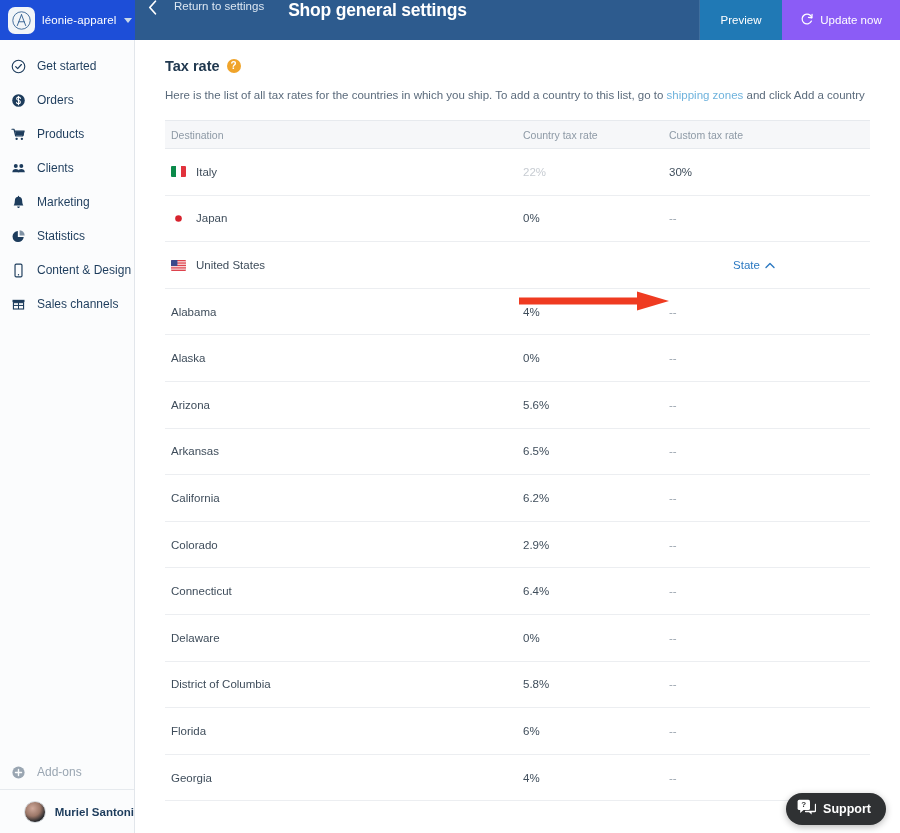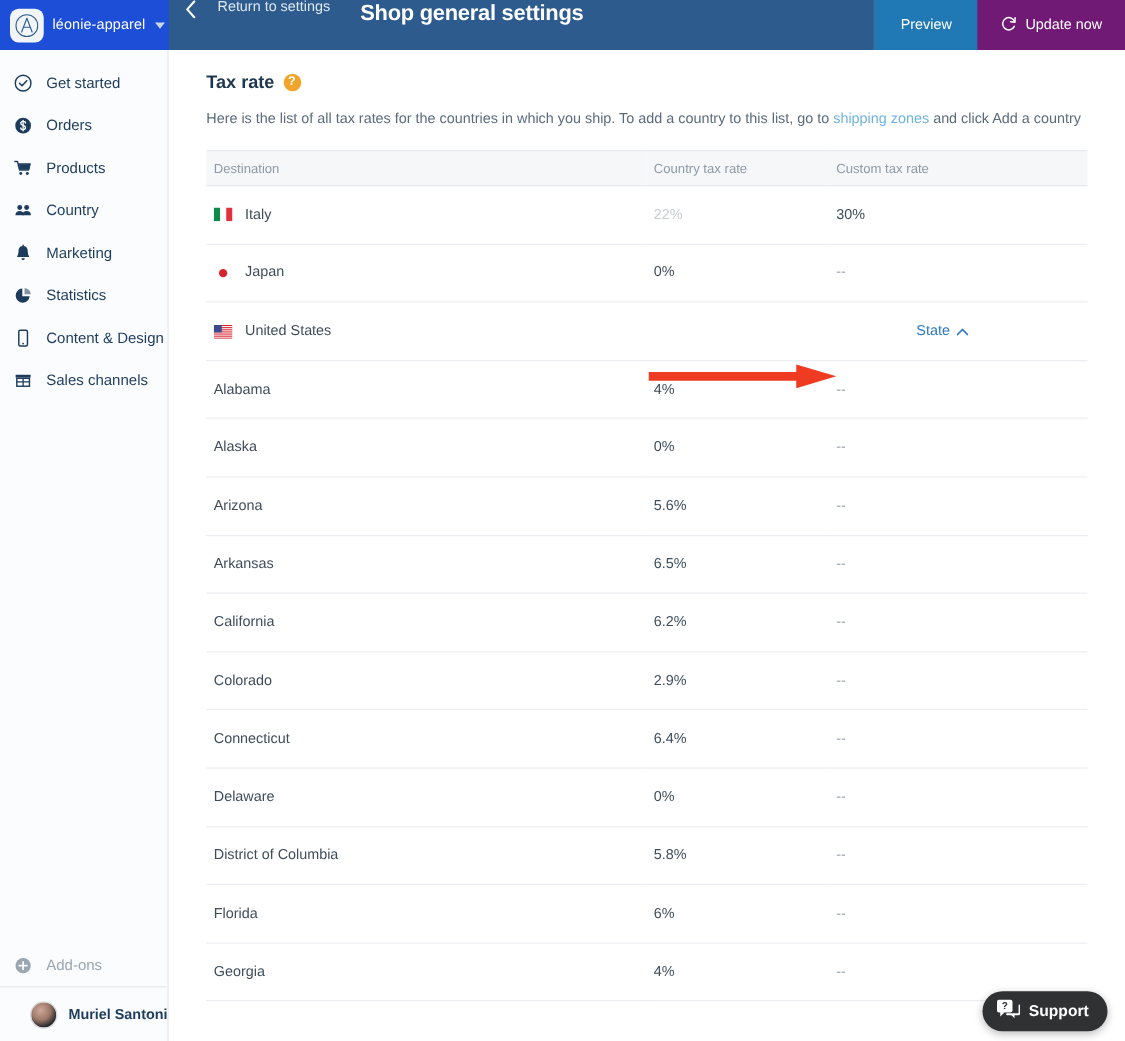--- a/index.html
+++ b/index.html
@@ -44,21 +44,21 @@
   .page-title-top {
     color: #ffffff; font-size: 17.5px; font-weight: bold; letter-spacing: -.2px;
     margin-left: 5px; white-space: nowrap;
   }
   .preview-btn {
     width: 83px; background: #2079b5; color: #ffffff; font-size: 11.5px;
     display: flex; align-items: center; justify-content: center;
     border-left: 1px solid #3f6f9f;
   }
   .update-btn {
-    width: 118px; background: #701a75; color: #ffffff; font-size: 11.5px;
+    width: 118px; background: #8b5cf6; color: #ffffff; font-size: 11.5px;
     display: flex; align-items: center; justify-content: center; gap: 6px;
   }
 
   
   .sidebar {
     position: absolute; top: 40px; left: 0; width: 135px; height: 793px;
     background: #fbfcfd; border-right: 1px solid #e2e6eb;
   }
   .nav-list { padding-top: 9px; }
   .nav-item {
@@ -228,21 +228,21 @@
 
       <div class="nav-item">
         <span class="nav-ico">
           <svg width="15" height="15" viewBox="0 0 16 16">
             <circle cx="5.1" cy="5.3" r="2.1" fill="#1d3c5c"></circle>
             <circle cx="11" cy="5.3" r="2.1" fill="#1d3c5c"></circle>
             <path d="M1.4 12 C1.4 9.5 3.1 8.4 5.1 8.4 C7.1 8.4 8.8 9.5 8.8 12 Z" fill="#1d3c5c"></path>
             <path d="M7.3 12 C7.3 9.5 9 8.4 11 8.4 C13 8.4 14.7 9.5 14.7 12 Z" fill="#1d3c5c"></path>
           </svg>
         </span>
-        <span class="nav-label">Country</span>
+        <span class="nav-label">Clients</span>
       </div>
 
       <div class="nav-item">
         <span class="nav-ico">
           <svg width="15" height="15" viewBox="0 0 16 16">
             <path d="M8 1.9 C5.6 1.9 4.1 3.5 4.1 6 C4.1 9.4 2.9 10.5 2.9 11.3 H13.1 C13.1 10.5 11.9 9.4 11.9 6 C11.9 3.5 10.4 1.9 8 1.9 Z" fill="#1d3c5c"></path>
             <path d="M6.5 12.3 C6.7 13.3 7.3 13.9 8 13.9 C8.7 13.9 9.3 13.3 9.5 12.3 Z" fill="#1d3c5c"></path>
             <rect x="7.4" y="0.7" width="1.2" height="1.8" rx=".6" fill="#1d3c5c"></rect>
           </svg>
         </span>

